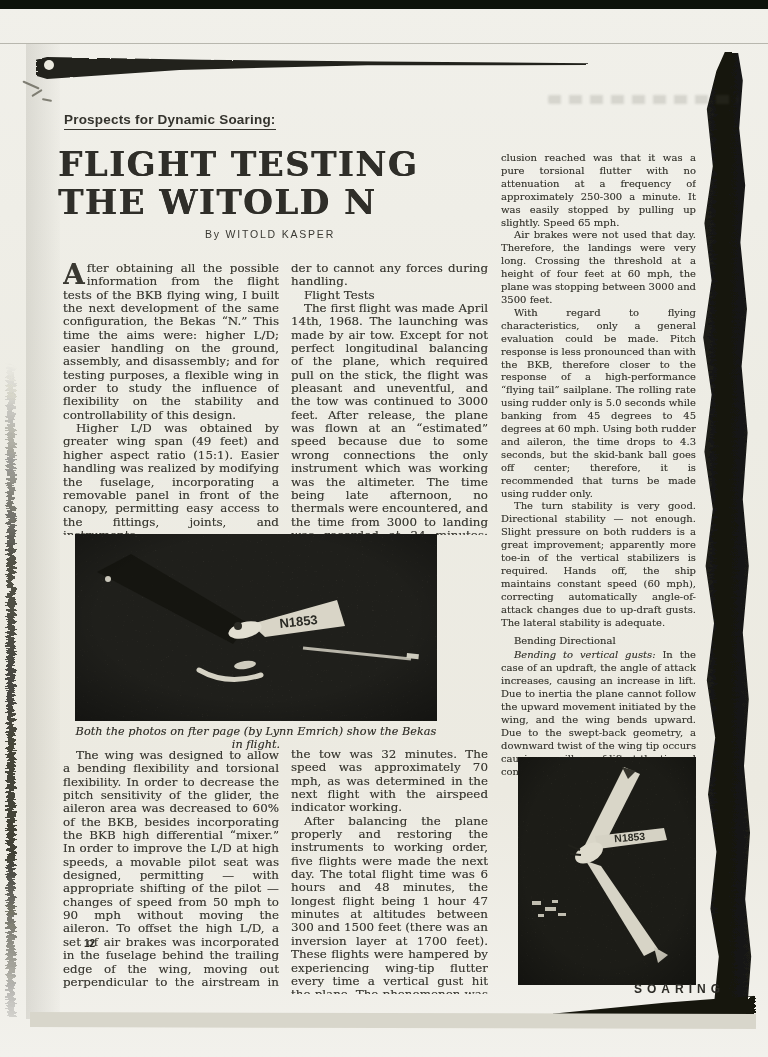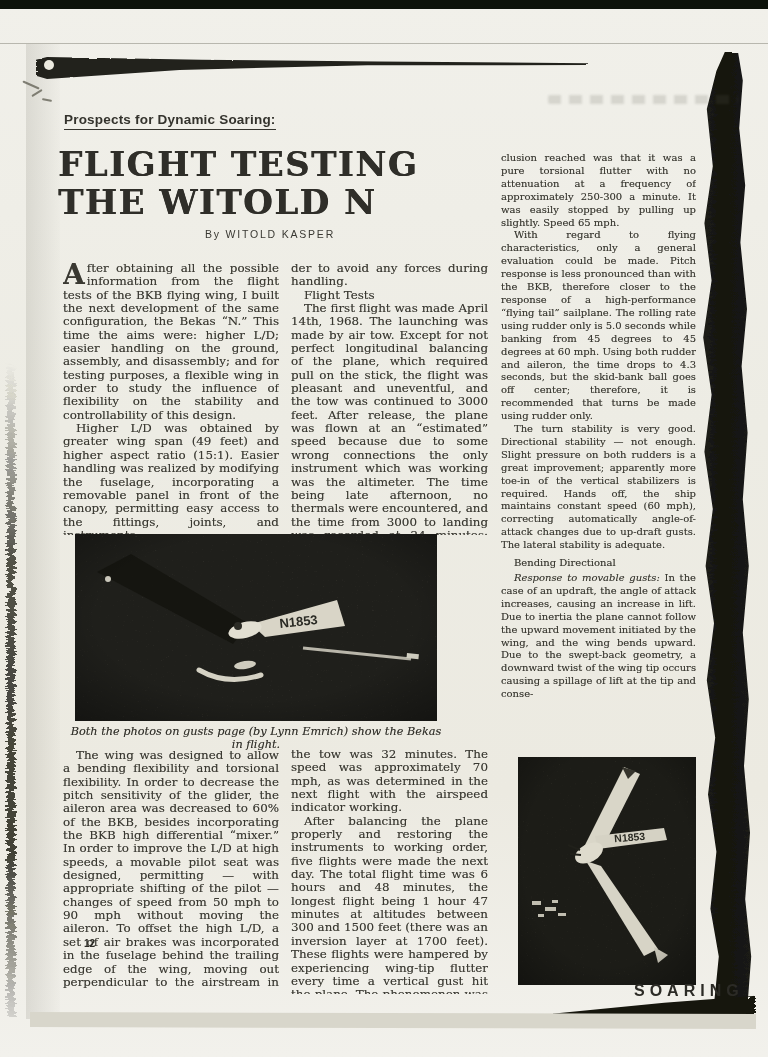--- a/index.html
+++ b/index.html
@@ -51,21 +51,21 @@
   .dropcap { float:left; font-size:28px; line-height:23px; font-weight:bold; padding-right:2px; margin-top:1px; }
   .ital { font-style:italic; }
 
   .caption { left:70px; top:725px; width:372px; text-align:center; font-style:italic;
     font-size:11.3px; color:#33322c; text-shadow:0 0 0.5px rgba(51,50,44,0.5); }
 
   .photo { display:block; }
   .pagenum { left:84px; top:938px; font-family:"Liberation Sans",sans-serif; font-weight:bold;
     font-size:10px; color:#2c2b26; }
   .soaring { left:634px; top:982px; font-family:"Liberation Sans",sans-serif; font-weight:bold;
-    font-size:16px; letter-spacing:5px; color:#2c2b26; }
+    font-size:12px; letter-spacing:5px; color:#2c2b26; }
 </style>
 </head>
 <body>
 
 <div class="stage">
 
   <svg width="0" height="0" style="position:absolute" aria-hidden="true">
     <filter id="roughen" x="-20%" y="-20%" width="140%" height="140%">
       <feTurbulence type="fractalNoise" baseFrequency="0.08 0.45" numOctaves="3" seed="7" result="t"></feTurbulence>
       <feDisplacementMap in="SourceGraphic" in2="t" scale="12"></feDisplacementMap>
@@ -91,31 +91,32 @@
     <div>THE WITOLD N</div>
   </div>
   <div class="abs byline">By WITOLD KASPER</div>
 
   <div class="abs coltext c12" style="left:63px;top:262px;width:216px;height:273px;">
     <p class="noind"><span class="dropcap">A</span><span>fter obtaining all the possible information from the flight tests of the BKB flying wing, I built the next development of the same configuration, the Bekas “N.” This time the aims were: higher L/D; easier handling on the ground, assembly, and disassembly; and for testing purposes, a flexible wing in order to study the influence of flexibility on the stability and controllability of this design.</span></p>
     <p>Higher L/D was obtained by greater wing span (49 feet) and higher aspect ratio (15:1). Easier handling was realized by modifying the fuselage, incorporating a removable panel in front of the canopy, permitting easy access to the fittings, joints, and instruments.</p>
   </div>
 
   <div class="abs coltext c12" style="left:291px;top:262px;width:197px;height:273px;">
-    <p class="noind">der to avoid any forces during handling.</p>
+    <p class="noind">der to cannot any forces during handling.</p>
     <p class="colhead">Flight Tests</p>
     <p>The first flight was made April 14th, 1968. The launching was made by air tow. Except for not perfect longitudinal balancing of the plane, which required pull on the stick, the flight was pleasant and uneventful, and the tow was continued to 3000 feet. After release, the plane was flown at an “estimated” speed because due to some wrong connections the only instrument which was working was the altimeter. The time being late afternoon, no thermals were encountered, and the time from 3000 to landing was recorded at 24 minutes; while the total time including</p>
   </div>
 
   <div class="abs coltext c3" style="left:501px;top:112px;width:195px;height:645px;">
     <p class="noind">clusion reached was that it was a pure torsional flutter with no attenuation at a frequency of approximately 250-300 a minute. It was easily stopped by pulling up slightly. Speed 65 mph.</p>
+    <p>Air brakes were not used that day. Therefore, the landings were very long. Crossing the threshold at a height of four feet at 60 mph, the plane was stopping between 3000 and 3500 feet.</p>
     <p>With regard to flying characteristics, only a general evaluation could be made. Pitch response is less pronounced than with the BKB, therefore closer to the response of a high-performance “flying tail” sailplane. The rolling rate using rudder only is 5.0 seconds while banking from 45 degrees to 45 degrees at 60 mph. Using both rudder and aileron, the time drops to 4.3 seconds, but the skid-bank ball goes off center; therefore, it is recommended that turns be made using rudder only.</p>
     <p>The turn stability is very good. Directional stability — not enough. Slight pressure on both rudders is a great improvement; apparently more toe-in of the vertical stabilizers is required. Hands off, the ship maintains constant speed (60 mph), correcting automatically angle-of-attack changes due to up-draft gusts. The lateral stability is adequate.</p>
     <p class="colhead sp">Bending Directional</p>
-    <p><span class="ital">Response to movable gusts:</span><span> In the case of an updraft, the angle of attack increases, causing an increase in lift. Due to inertia the plane cannot follow the upward movement initiated by the wing, and the wing bends upward. Due to the swept-back geometry, a downward twist of the wing tip occurs causing a spillage of lift at the tip and conse-</span></p>
+    <p><span class="ital">Bending to vertical gusts:</span><span> In the case of an updraft, the angle of attack increases, causing an increase in lift. Due to inertia the plane cannot follow the upward movement initiated by the wing, and the wing bends upward. Due to the swept-back geometry, a downward twist of the wing tip occurs causing a spillage of lift at the tip and conse-</span></p>
   </div>
 
   <svg class="abs photo" style="left:75px;top:534px;" width="362" height="187" viewBox="0 0 362 187">
     <defs>
       <filter id="g1">
           <feTurbulence type="fractalNoise" baseFrequency="0.8" numOctaves="2" seed="3"></feTurbulence>
         <feColorMatrix type="matrix" values="0 0 0 0 0  0 0 0 0 0  0 0 0 0 0  0.9 0.9 0.9 0 0"></feColorMatrix>
         </filter>
       <radialGradient id="vg1" cx="50%" cy="45%" r="80%">
         <stop offset="55%" stop-color="#000" stop-opacity="0"></stop>
@@ -130,21 +131,21 @@
     <ellipse cx="170" cy="96" rx="17" ry="8" fill="#e2dfd2" transform="rotate(-14 170 96)"></ellipse>
     <circle cx="163" cy="92" r="4" fill="#2c2c26"></circle>
     <text x="224" y="92" font-family="Liberation Sans, sans-serif" font-size="13" font-weight="bold" fill="#2a2a24" text-anchor="middle" transform="rotate(-6 224 92)">N1853</text>
     <path d="M124,136 Q152,152 186,141" stroke="#d5d2c4" stroke-width="5" fill="none" stroke-linecap="round"></path>
     <ellipse cx="170" cy="131" rx="11" ry="4" fill="#cfccbe" transform="rotate(-8 170 131)"></ellipse>
     <path d="M228,114 L336,125" stroke="#b9b6aa" stroke-width="3" fill="none"></path>
     <rect x="332" y="119" width="12" height="5" fill="#d8d5c7" transform="rotate(6 332 119)"></rect>
     <rect width="362" height="187" fill="url(#vg1)"></rect>
   </svg>
 
-  <div class="abs caption">Both the photos on gusts page (by Lynn Emrich) show the Bekas in flight.</div>
+  <div class="abs caption">Both the photos on fter page (by Lynn Emrich) show the Bekas in flight.</div>
 
   <div class="abs coltext c12" style="left:63px;top:749px;width:216px;height:244px;">
     <p>The wing was designed to allow a bending flexibility and torsional flexibility. In order to decrease the pitch sensitivity of the glider, the aileron area was decreased to 60% of the BKB, besides incorporating the BKB high differential “mixer.” In order to improve the L/D at high speeds, a movable pilot seat was designed, permitting — with appropriate shifting of the pilot — changes of speed from 50 mph to 90 mph without moving the aileron. To offset the high L/D, a set of air brakes was incorporated in the fuselage behind the trailing edge of the wing, moving out perpendicular to the airstream in or-</p>
   </div>
 
   <div class="abs coltext c12" style="left:291px;top:748px;width:197px;height:246px;">
     <p class="noind">the tow was 32 minutes. The speed was approximately 70 mph, as was determined in the next flight with the airspeed indicator working.</p>
     <p>After balancing the plane properly and restoring the instruments to working order, five flights were made the next day. The total flight time was 6 hours and 48 minutes, the longest flight being 1 hour 47 minutes at altitudes between 300 and 1500 feet (there was an inversion layer at 1700 feet). These flights were hampered by experiencing wing-tip flutter every time a vertical gust hit the plane. The phenomenon was closely studied during the five flights, and the con-</p>
   </div>
 

